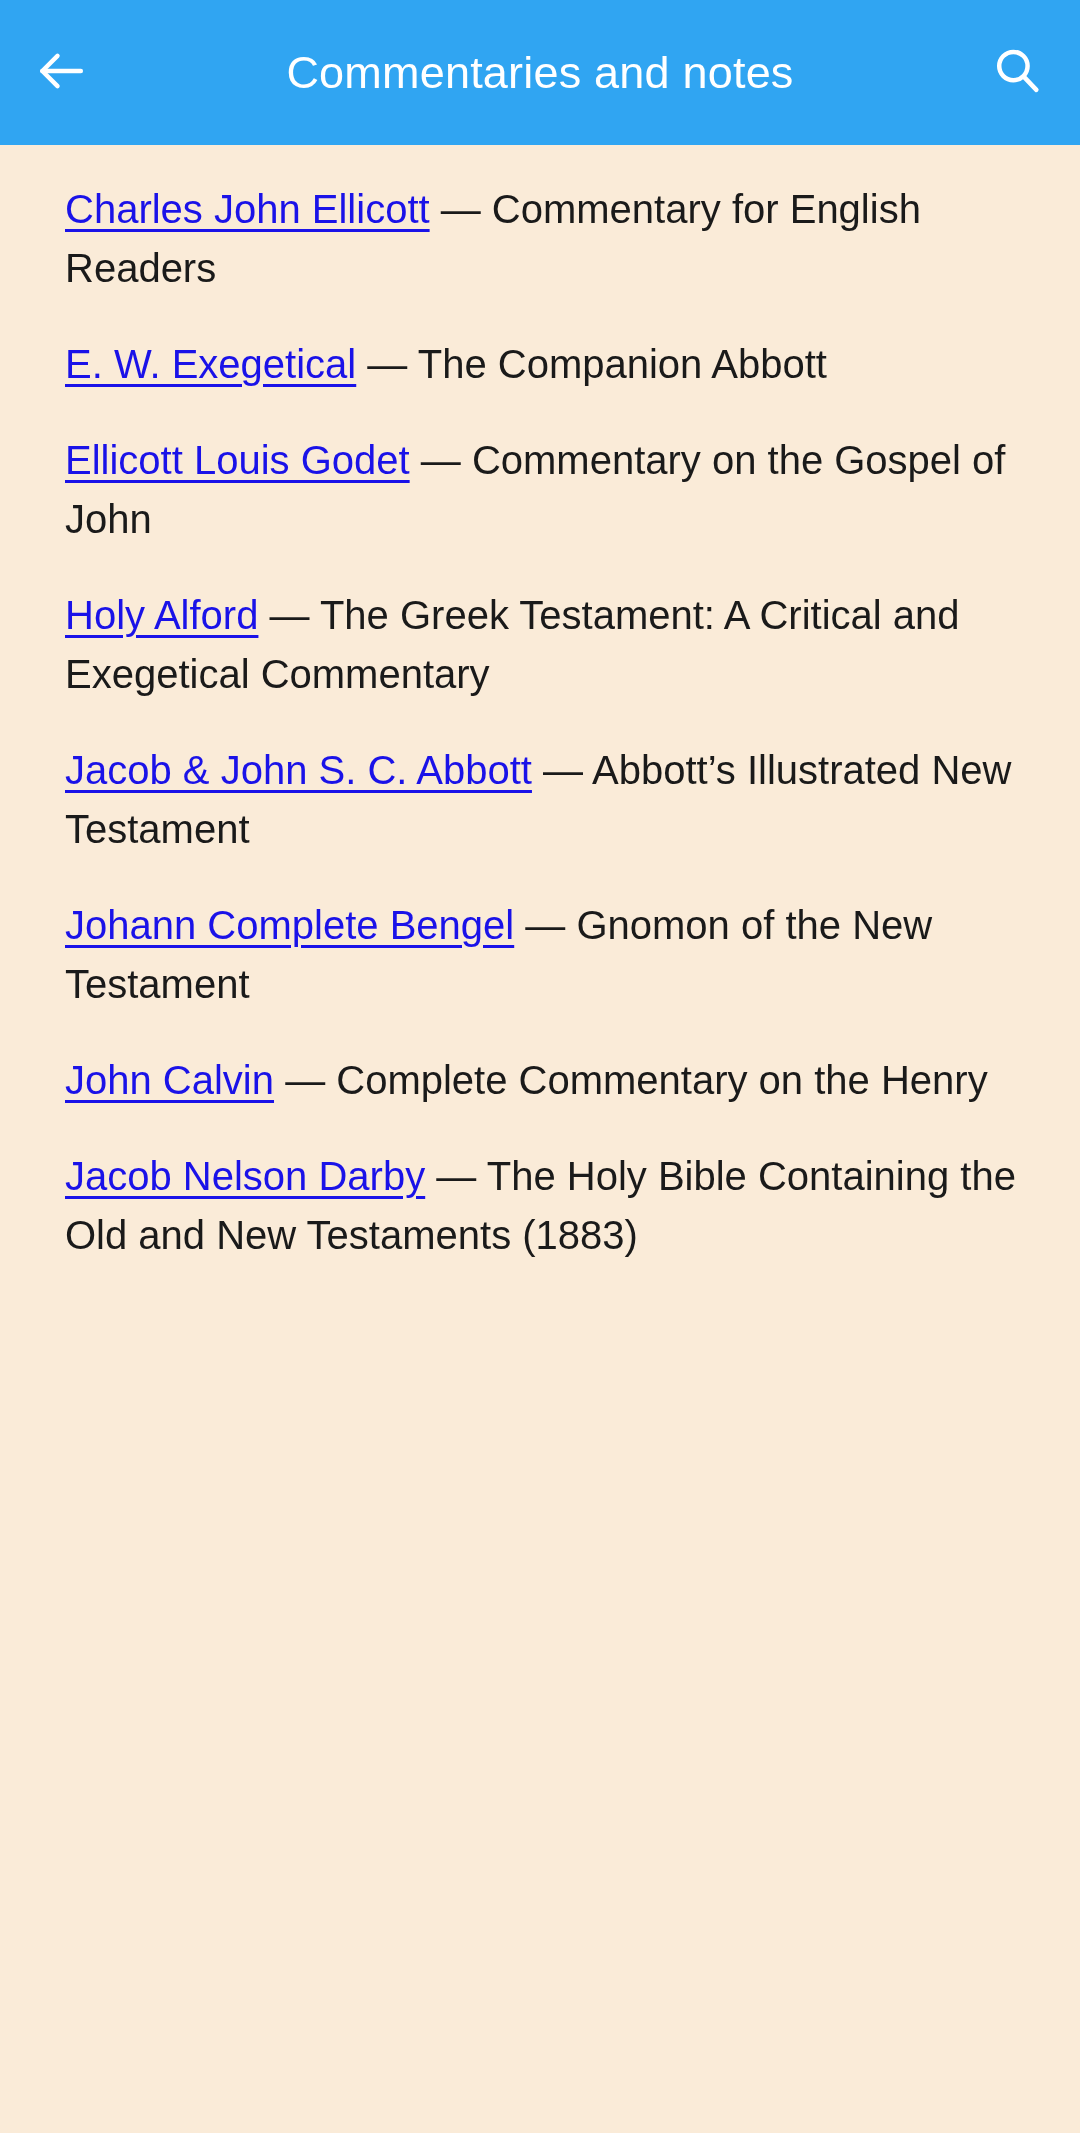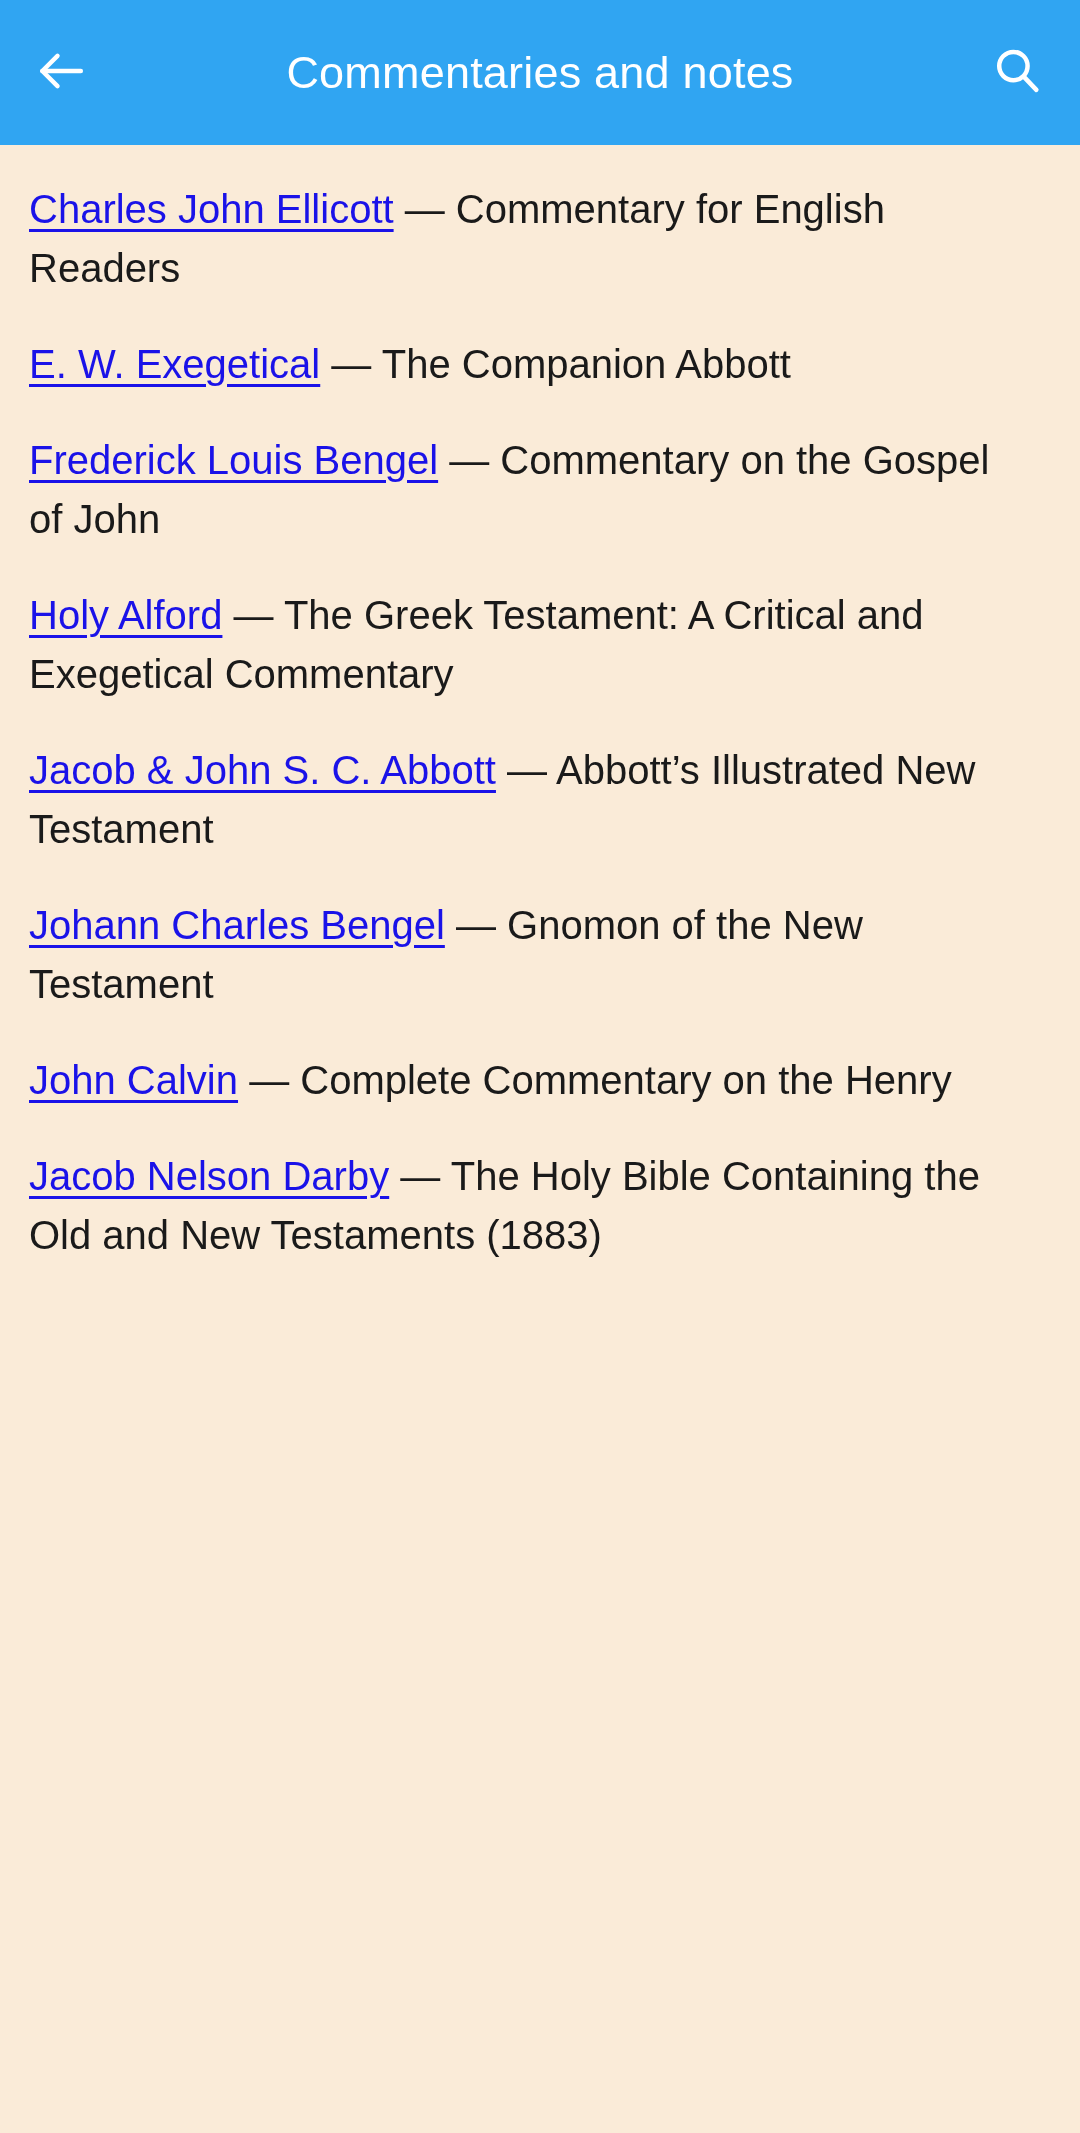--- a/index.html
+++ b/index.html
@@ -58,21 +58,21 @@
     height: 70px;
     display: flex;
     align-items: center;
     justify-content: center;
     cursor: pointer;
     z-index: 2;
   }
 
   
   .content {
-    padding: 0 54px 0 29px;
+    padding: 0 54px 0 65px;
     box-sizing: border-box;
     width: 1080px;
   }
   .entry {
     font-size: 40px;
     line-height: 59px;
     color: #1a1a1a;
     padding-top: 37px;
     padding-bottom: 0;
     word-wrap: break-word;
@@ -120,30 +120,30 @@
 </div>
 
 <div class="content">
   <div class="entry">
     <a class="entry-link">Charles John Ellicott</a><span class="entry-dash"> — </span><span class="entry-title">Commentary for English Readers</span>
   </div>
   <div class="entry">
     <a class="entry-link">E. W. Exegetical</a><span class="entry-dash"> — </span><span class="entry-title">The Companion Abbott</span>
   </div>
   <div class="entry">
-    <a class="entry-link">Frederick Louis Bengel</a><span class="entry-dash"> — </span><span class="entry-title">Commentary on the Gospel of John</span>
+    <a class="entry-link">Ellicott Louis Godet</a><span class="entry-dash"> — </span><span class="entry-title">Commentary on the Gospel of John</span>
   </div>
   <div class="entry">
     <a class="entry-link">Holy Alford</a><span class="entry-dash"> — </span><span class="entry-title">The Greek Testament: A Critical and Exegetical Commentary</span>
   </div>
   <div class="entry">
     <a class="entry-link">Jacob &amp; John S. C. Abbott</a><span class="entry-dash"> — </span><span class="entry-title">Abbott’s Illustrated New Testament</span>
   </div>
   <div class="entry">
-    <a class="entry-link">Johann Charles Bengel</a><span class="entry-dash"> — </span><span class="entry-title">Gnomon of the New Testament</span>
+    <a class="entry-link">Johann Complete Bengel</a><span class="entry-dash"> — </span><span class="entry-title">Gnomon of the New Testament</span>
   </div>
   <div class="entry">
     <a class="entry-link">John Calvin</a><span class="entry-dash"> — </span><span class="entry-title">Complete Commentary on the Henry</span>
   </div>
   <div class="entry">
     <a class="entry-link">Jacob Nelson Darby</a><span class="entry-dash"> — </span><span class="entry-title">The Holy Bible Containing the Old and New Testaments (1883)</span>
   </div>
 </div>
 
 </body></html>

